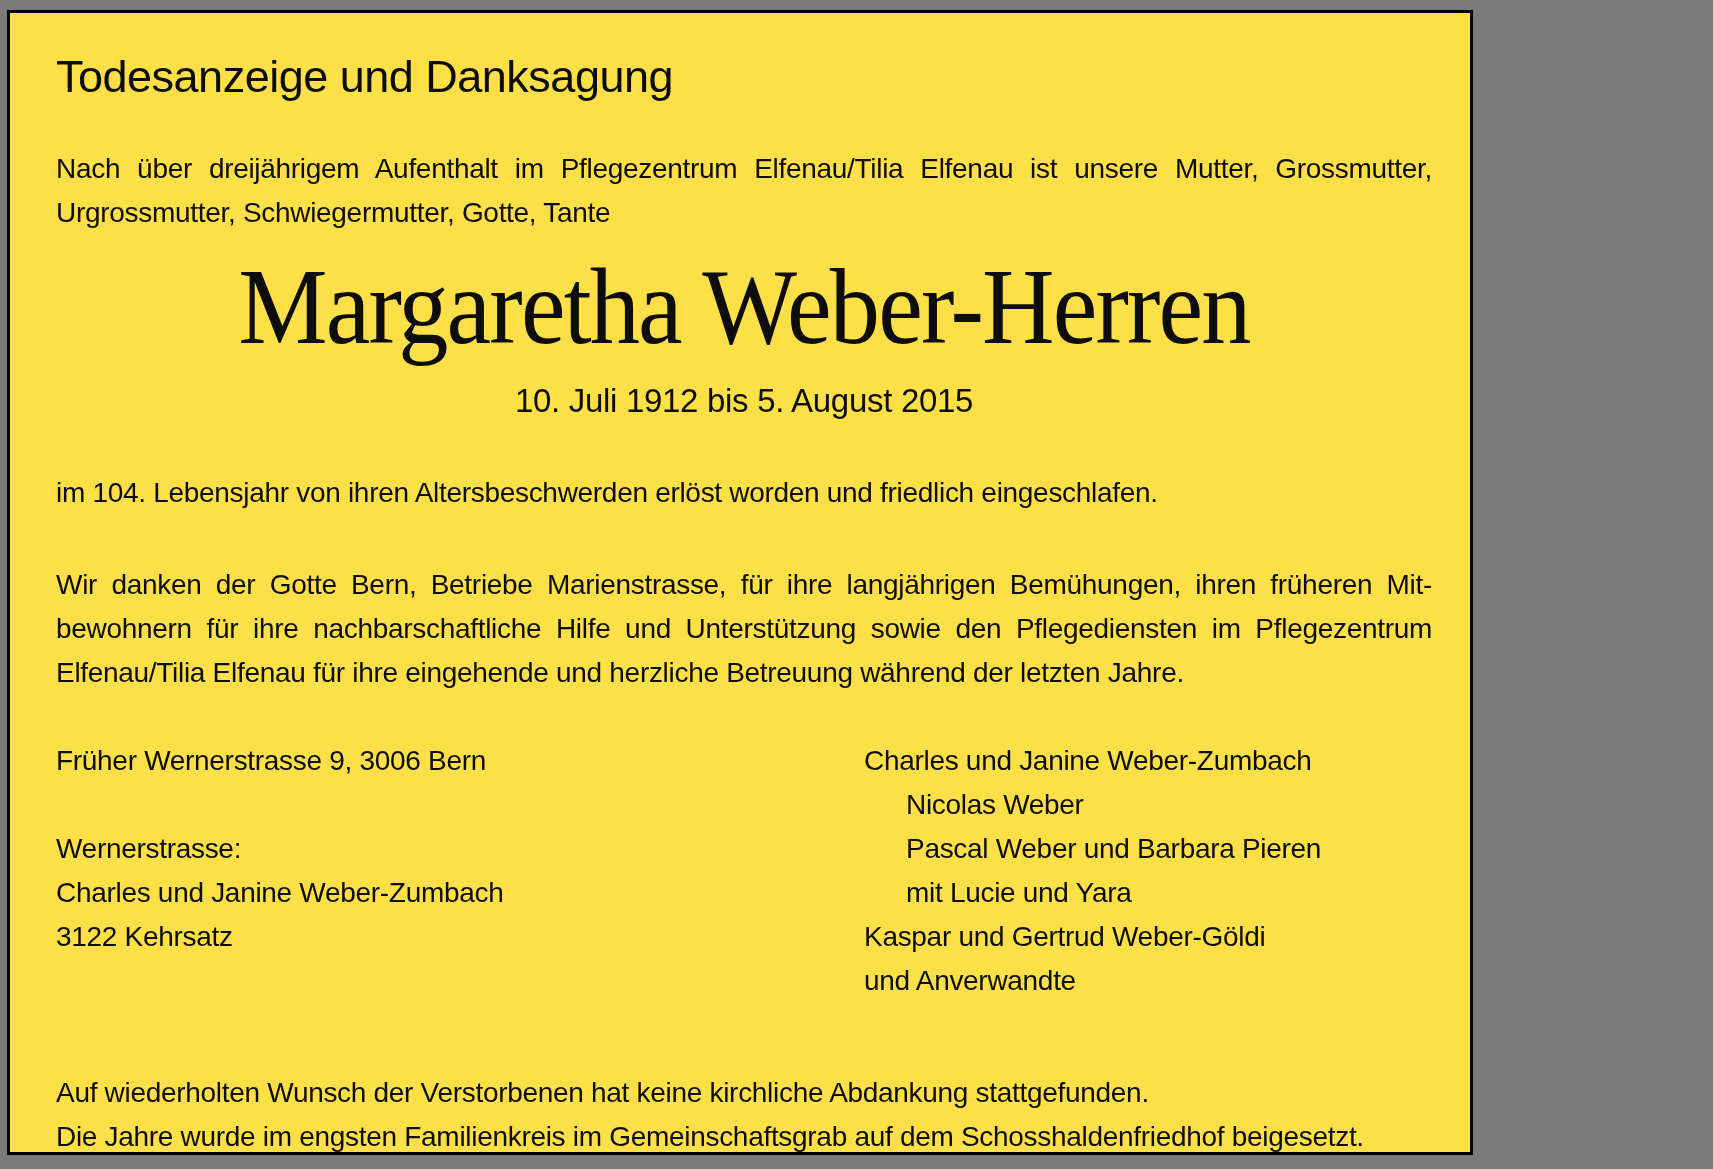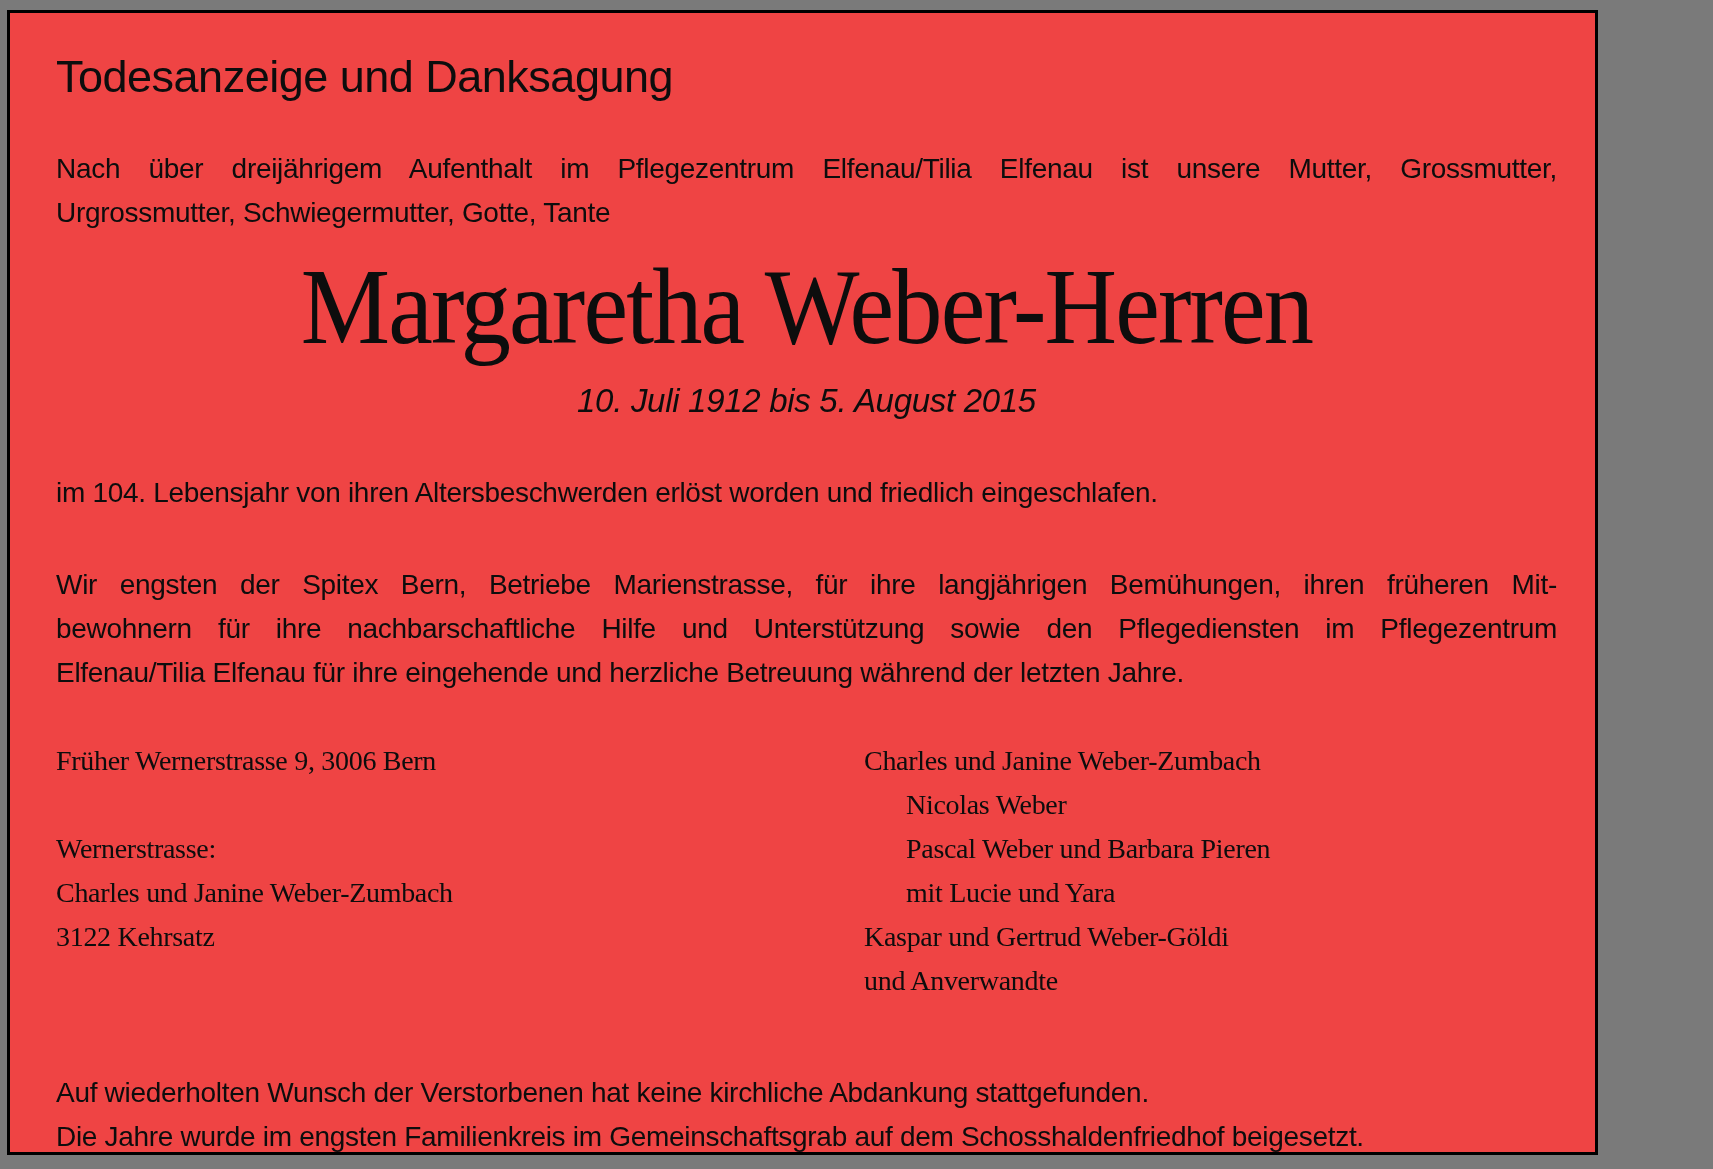--- a/index.html
+++ b/index.html
@@ -8,24 +8,24 @@
     height: 1169px;
     position: relative;
     background: #7a7a7a;
     font-family: "Liberation Sans", sans-serif;
     overflow: hidden;
   }
   .page {
     position: absolute;
     left: 7px;
     top: 10px;
-    width: 1591px;
+    width: 1466px;
     height: 1145px;
     box-sizing: border-box;
-    background: #ef4444;
+    background: #fde047;
     border: 3px solid #000000;
     padding: 36px 38px 0 46px;
     color: #0d0d0d;
   }
   .body-text {
     font-size: 28px;
     line-height: 44px;
     letter-spacing: -0.3px;
   }
   .tline { min-height: 44px; }
@@ -52,25 +52,24 @@
     margin-top: 16px;
     transform: scaleX(0.93);
     transform-origin: 50% 50%;
     white-space: nowrap;
   }
   .dates {
     text-align: center;
     font-size: 33px;
     line-height: 44px;
     margin-top: 16px;
-    font-style: italic;
   }
   .death-note { margin-top: 48px; }
   .thanks { margin-top: 48px; }
-  .cols { display: flex; margin-top: 44px; font-family: Liberation Serif, serif; }
+  .cols { display: flex; margin-top: 44px; }
   .col-left { width: 808px; flex: none; }
   .col-right { flex: 1; }
   .closing { margin-top: 68px; }
 </style>
 </head>
 <body>
 
 <div class="page">
 
   <div class="title">Todesanzeige und Danksagung</div>
@@ -82,21 +81,21 @@
 
   <div class="name">Margaretha Weber-Herren</div>
 
   <div class="dates body-text">10. Juli 1912 bis 5. August 2015</div>
 
   <div class="death-note body-text">
       <div class="tline">im 104. Lebensjahr von ihren Altersbeschwerden erlöst worden und friedlich eingeschlafen.</div>
     </div>
 
   <div class="thanks body-text">
-      <div class="tline just">Wir engsten der Spitex Bern, Betriebe Marienstrasse, für ihre langjährigen Bemühungen, ihren früheren Mit-</div>
+      <div class="tline just">Wir danken der Gotte Bern, Betriebe Marienstrasse, für ihre langjährigen Bemühungen, ihren früheren Mit-</div>
       <div class="tline just">bewohnern für ihre nachbarschaftliche Hilfe und Unterstützung sowie den Pflegediensten im Pflegezentrum</div>
       <div class="tline">Elfenau/Tilia Elfenau für ihre eingehende und herzliche Betreuung während der letzten Jahre.</div>
     </div>
 
   <div class="cols">
     <div class="col-left body-text">
         <div class="tline">Früher Wernerstrasse 9, 3006 Bern</div>
         <div class="tline blank">&nbsp;</div>
         <div class="tline">Wernerstrasse:</div>
         <div class="tline">Charles und Janine Weber-Zumbach</div>

